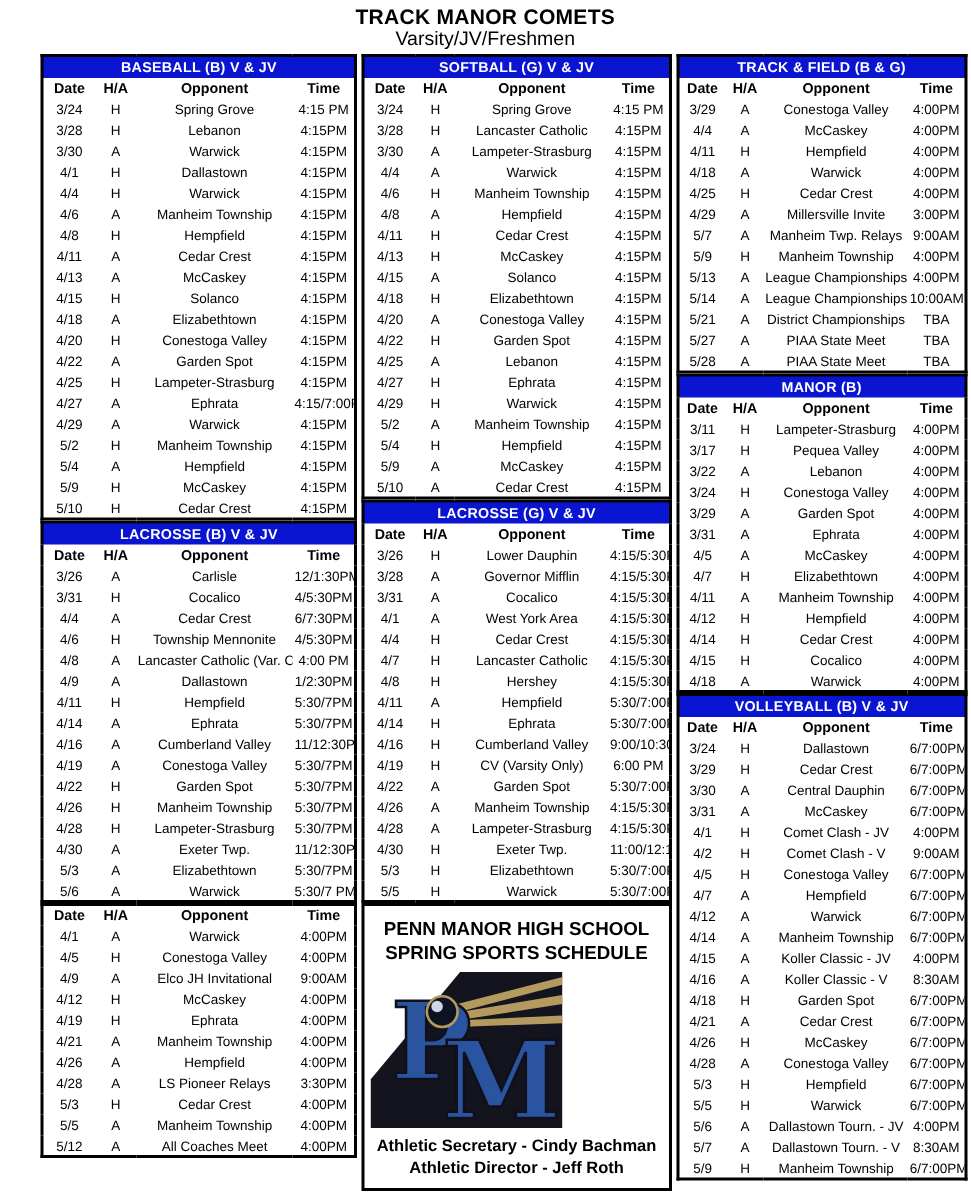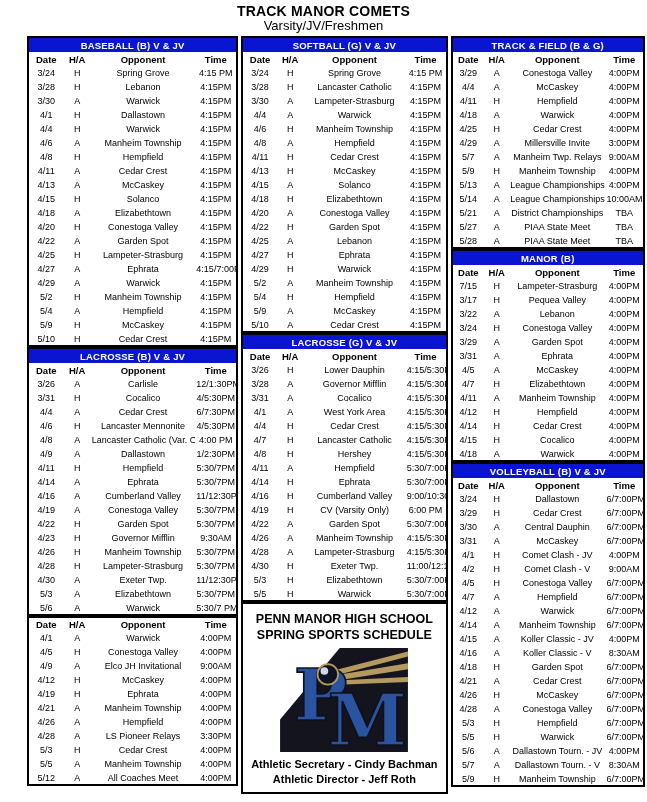--- a/index.html
+++ b/index.html
@@ -20,21 +20,21 @@
   tr.sec th { background:#0a15d2; color:#fff; font-size:9.5px; font-weight:bold;
     height:15px; text-align:center; letter-spacing:.2px; padding:0 2px; }
   tr.cols th { font-size:9.5px; font-weight:bold; height:14px; text-align:center;
     padding:0 1px; }
   tbody td { font-size:9px; height:14px; text-align:center; white-space:nowrap;
     overflow:hidden; padding:0 1px; }
   col.c-date { width:17%; } col.c-ha { width:13%; }
   col.c-opp { width:50%; } col.c-time { width:20%; }
   .infobox { border:2px solid #000; background:#fff; text-align:center;
     padding:8px 4px 6px 4px; margin-top:2px; height:192px;
-    display:flex; flex-direction:column; justify-content:space-between; align-items:center; }
+    display:flex; flex-direction:column; justify-content:space-between; }
   .school-lines { font-size:12.5px; font-weight:bold; line-height:1.25; }
   .logo-wrap { width:128px; height:104px; }
   .staff-lines { font-size:11px; font-weight:bold; line-height:1.3; }
 </style>
 </head>
 <body>
 
 <div class="page">
   <div class="titleblock">
     <div class="title">TRACK MANOR COMETS</div>
@@ -219,21 +219,21 @@
             </tr>
             <tr>
               <td>4/4</td>
               <td>A</td>
               <td>Cedar Crest</td>
               <td>6/7:30PM</td>
             </tr>
             <tr>
               <td>4/6</td>
               <td>H</td>
-              <td>Lancaster Mennonite</td>
+              <td>Township Mennonite</td>
               <td>4/5:30PM</td>
             </tr>
             <tr>
               <td>4/8</td>
               <td>A</td>
               <td>Lancaster Catholic (Var. Only)</td>
               <td>4:00 PM</td>
             </tr>
             <tr>
               <td>4/9</td>
@@ -263,26 +263,20 @@
               <td>4/19</td>
               <td>A</td>
               <td>Conestoga Valley</td>
               <td>5:30/7PM</td>
             </tr>
             <tr>
               <td>4/22</td>
               <td>H</td>
               <td>Garden Spot</td>
               <td>5:30/7PM</td>
-            </tr>
-            <tr>
-              <td>4/23</td>
-              <td>H</td>
-              <td>Governor Mifflin</td>
-              <td>9:30AM</td>
             </tr>
             <tr>
               <td>4/26</td>
               <td>H</td>
               <td>Manheim Township</td>
               <td>5:30/7PM</td>
             </tr>
             <tr>
               <td>4/28</td>
               <td>H</td>
@@ -796,21 +790,21 @@
             </tr>
           <tr class="cols">
             <th>Date</th>
             <th>H/A</th>
             <th>Opponent</th>
             <th>Time</th>
           </tr>
         </thead>
         <tbody>
             <tr>
-              <td>7/15</td>
+              <td>3/11</td>
               <td>H</td>
               <td>Lampeter-Strasburg</td>
               <td>4:00PM</td>
             </tr>
             <tr>
               <td>3/17</td>
               <td>H</td>
               <td>Pequea Valley</td>
               <td>4:00PM</td>
             </tr>

